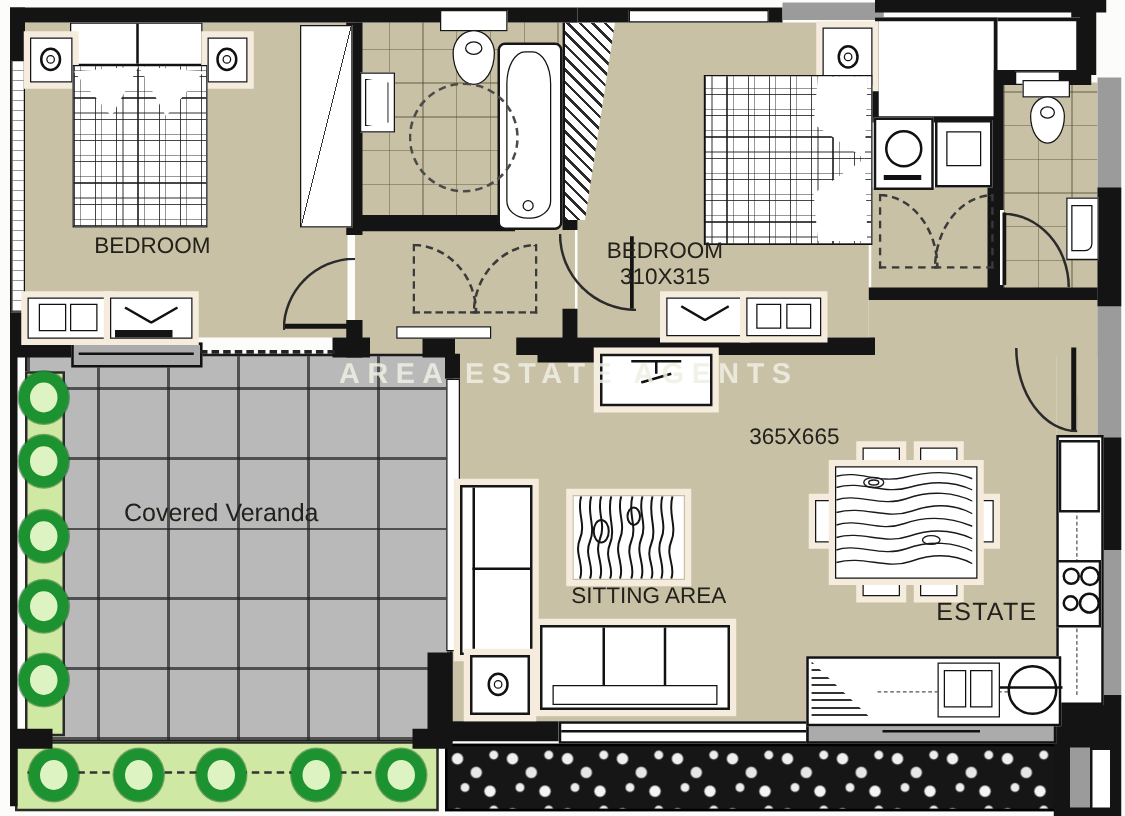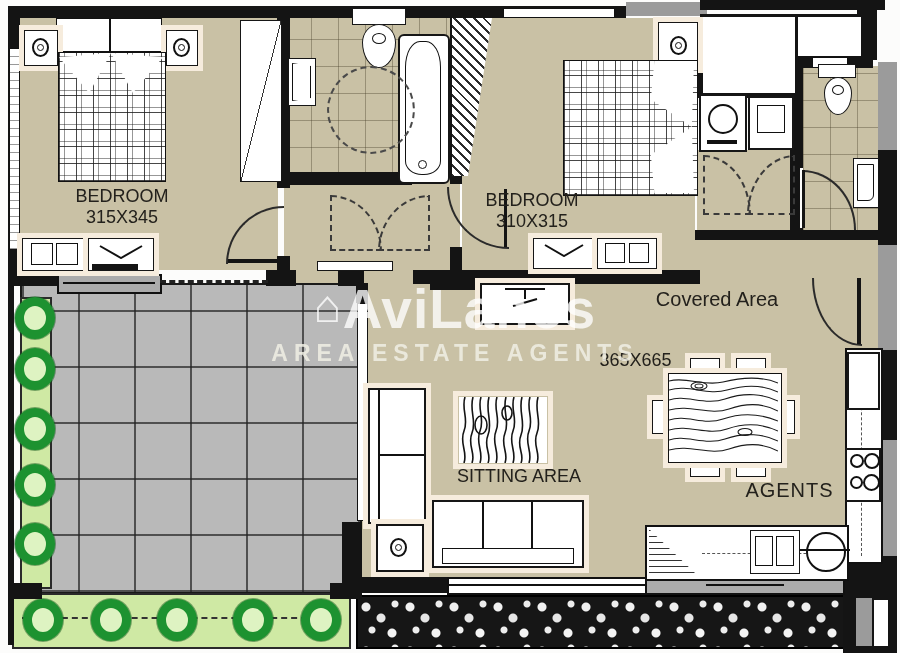--- a/index.html
+++ b/index.html
@@ -305,35 +305,31 @@
     </svg>
   </div>
   <div class="f halo" style="left:432px;top:500px;width:148px;height:64px;">
     <div style="position:absolute;left:48px;top:0;width:1.5px;height:46px;background:#111;"></div>
     <div style="position:absolute;left:97px;top:0;width:1.5px;height:46px;background:#111;"></div>
     <div style="position:absolute;left:8px;top:46px;width:130px;height:14px;border:1.5px solid #111;"></div>
   </div>
 
   <div class="lbl" style="left:58px;top:186px;width:128px;">
     <div>BEDROOM</div>
-    <div>315X345</div>
   </div>
   <div class="lbl" style="left:468px;top:190px;width:128px;">
     <div>BEDROOM</div>
     <div>310X315</div>
   </div>
   <div class="lbl" style="left:628px;top:288px;width:178px;font-size:20px;">
-    <div>Covered Area</div>
-  </div>
-  <div class="lbl" style="left:588px;top:350px;width:95px;text-align:center;">365X665</div>
+  </div>
+  <div class="lbl" style="left:588px;top:339px;width:95px;text-align:center;">365X665</div>
   <div class="lbl" style="left:88px;top:400px;width:178px;font-size:20px;">
+    <div>Covered Veranda</div>
   </div>
   <div class="lbl" style="left:448px;top:466px;width:142px;">SITTING AREA</div>
-  <div class="lbl" style="left:732px;top:479px;width:115px;font-size:20px;letter-spacing:1px;">AGENTS</div>
+  <div class="lbl" style="left:732px;top:479px;width:115px;font-size:20px;letter-spacing:1px;">ESTATE</div>
 
   <div class="wm">
-    <div class="wm-brand">
-      <span style="font-size:46px;vertical-align:6px;">⌂</span><span>AviLanos</span>
-    </div>
     <div class="wm-tag">AREA ESTATE AGENTS</div>
   </div>
 
 </div>
 
 </body></html>

